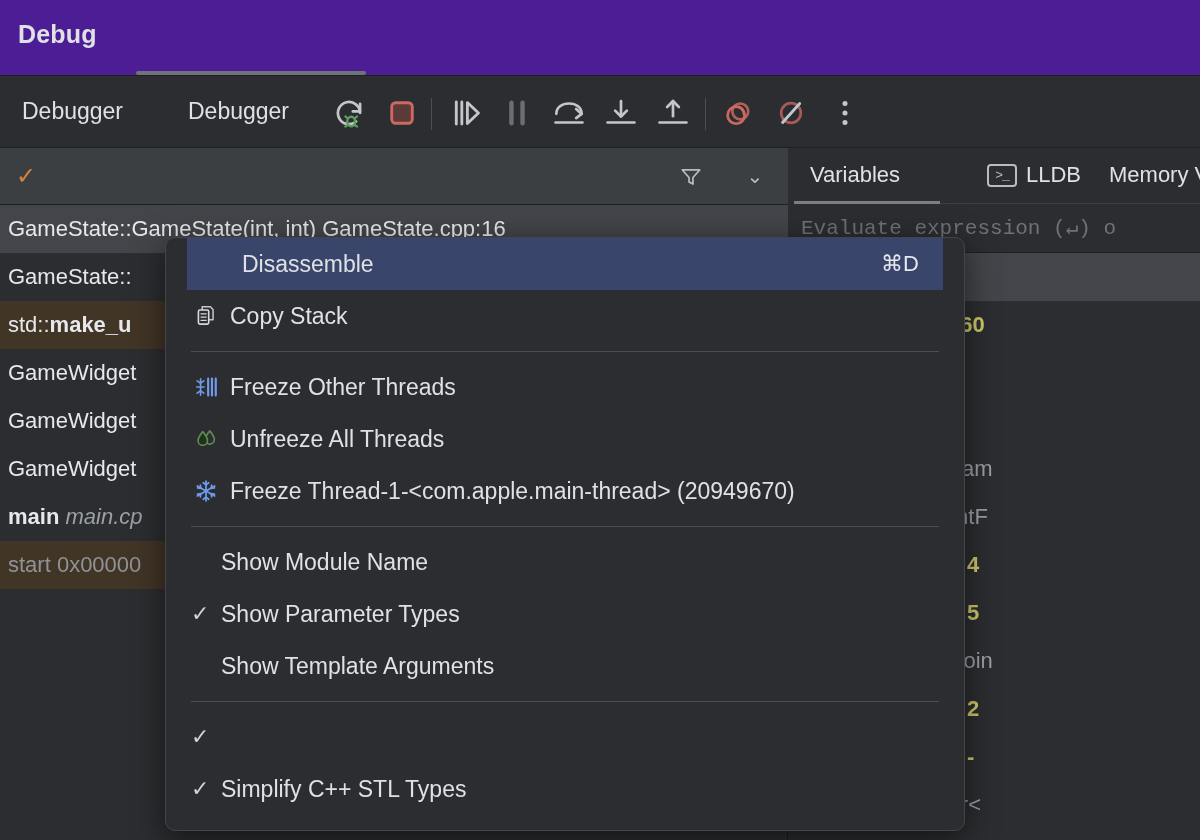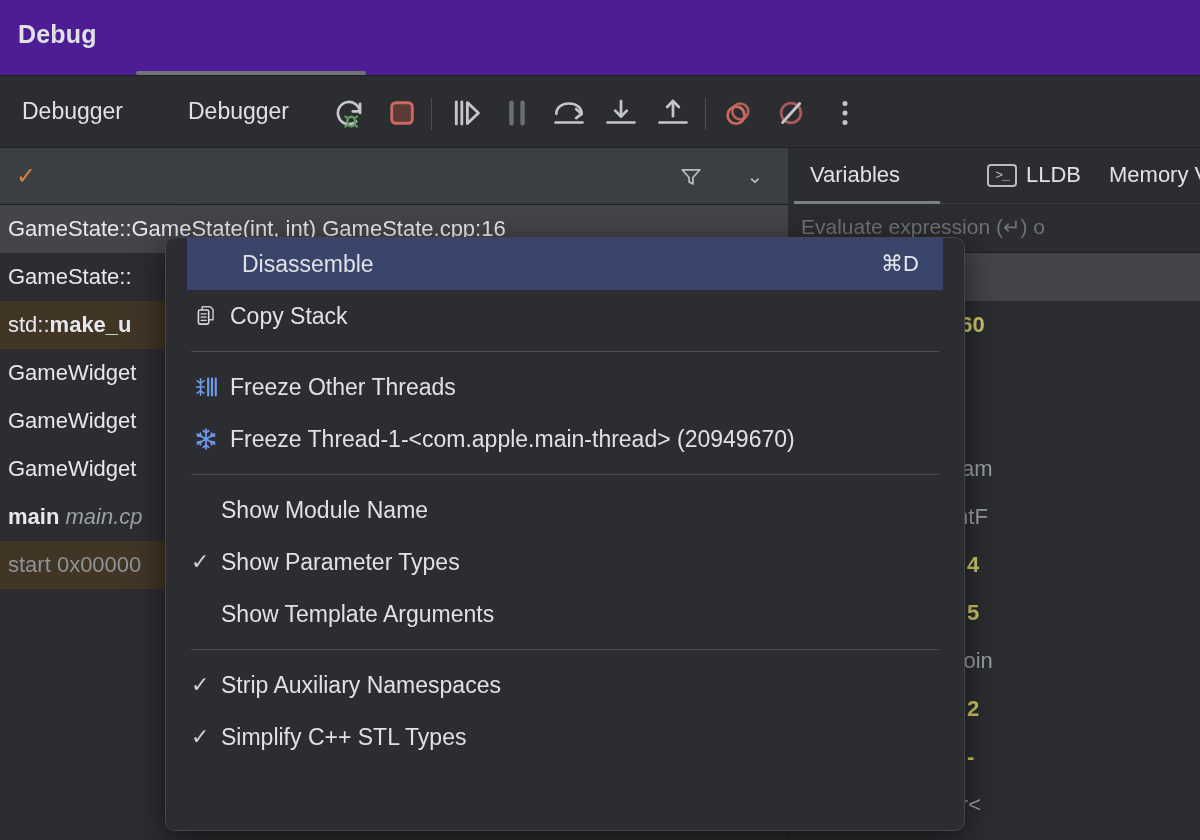--- a/index.html
+++ b/index.html
@@ -120,21 +120,21 @@
   }
   .vtab-baseline {
     position: absolute; left: 151px; top: 55px; width: 260px; height: 1px; background: #3a3d42;
   }
   .eval-row {
     position: absolute; left: 0; top: 57px; width: 411px; height: 48px;
     border-bottom: 1px solid #1e1f22;
   }
   .eval-ph {
     position: absolute; left: 12px; top: 10px; font-size: 21px; color: #6e7378;
-    font-family: Liberation Sans, sans-serif; white-space: nowrap;
+    font-family: Liberation Mono, monospace; white-space: nowrap;
   }
   .vars-list { position: absolute; left: 0; top: 105px; width: 411px; bottom: 0; }
   .var-row {
     position: relative; height: 48px; line-height: 48px; font-size: 22px;
     white-space: nowrap; overflow: hidden; color: #a9adb3; cursor: pointer;
   }
   .var-row.header { background: #43454a; color: #e6e8eb; font-weight: bold; }
   .var-ico-field {
     display: inline-block; width: 20px; height: 16px; margin-right: 8px; vertical-align: -2px;
     background: repeating-linear-gradient(to bottom, #b08a42 0 4px, #2b2d30 4px 6px);
@@ -346,20 +346,29 @@
             <g stroke="#6f9bea" stroke-width="2" stroke-linecap="round">
               <path d="M14 4.2v15.6M17.5 4.2v15.6M21 4.2v15.6"></path>
             </g>
           </svg>
         </span>
         <span>Freeze Other Threads</span>
       </div>
       <div class="mi">
         <span class="mi-ico">
           <svg width="26" height="26" viewBox="0 0 24 24" fill="none">
+            <path d="M15.5 4.5c2.6 3.2 4.2 5.6 4.2 8a4.2 4.2 0 0 1-8.4 0c0-2.4 1.6-4.8 4.2-8z" stroke="#5f8a52" stroke-width="1.5" stroke-linejoin="round"></path>
+            <path d="M9 5.2c2.7 3.3 4.3 5.8 4.3 8.3A4.3 4.3 0 0 1 9 17.8a4.3 4.3 0 0 1-4.3-4.3c0-2.5 1.6-5 4.3-8.3z" fill="#22301f" stroke="#5f8a52" stroke-width="1.5" stroke-linejoin="round"></path>
+          </svg>
+        </span>
+        <span>Unfreeze All Threads</span>
+      </div>
+      <div class="mi">
+        <span class="mi-ico">
+          <svg width="26" height="26" viewBox="0 0 24 24" fill="none">
             <g stroke="#6f9bea" stroke-width="1.6" stroke-linecap="round">
               <path d="M12 2.8v18.4M4 7.4l16 9.2M20 7.4L4 16.6"></path>
               <path d="M12 6.4L9.5 4.4M12 6.4l2.5-2M12 17.6l-2.5 2M12 17.6l2.5 2"></path>
               <path d="M7.2 9.6L4.2 9.2M7.2 9.6l-.4-3M16.8 14.4l3 .4M16.8 14.4l.4 3"></path>
               <path d="M7.2 14.4l-3 .4M7.2 14.4l-.4 3M16.8 9.6l3-.4M16.8 9.6l.4-3"></path>
             </g>
           </svg>
         </span>
         <span>Freeze Thread-1-&lt;com.apple.main-thread&gt; (20949670)</span>
       </div>
@@ -372,21 +381,20 @@
         <span class="mi-check">✓</span>
         <span>Show Parameter Types</span>
       </div>
       <div class="mi">
         <span class="mi-check"></span>
         <span>Show Template Arguments</span>
       </div>
       <div class="mi-sep"></div>
       <div class="mi">
         <span class="mi-check">✓</span>
-        <span>Strip Auxiliary Namespaces</span>
       </div>
       <div class="mi">
         <span class="mi-check">✓</span>
         <span>Simplify C++ STL Types</span>
       </div>
     </div>
 
 </div>
 
 </body></html>

